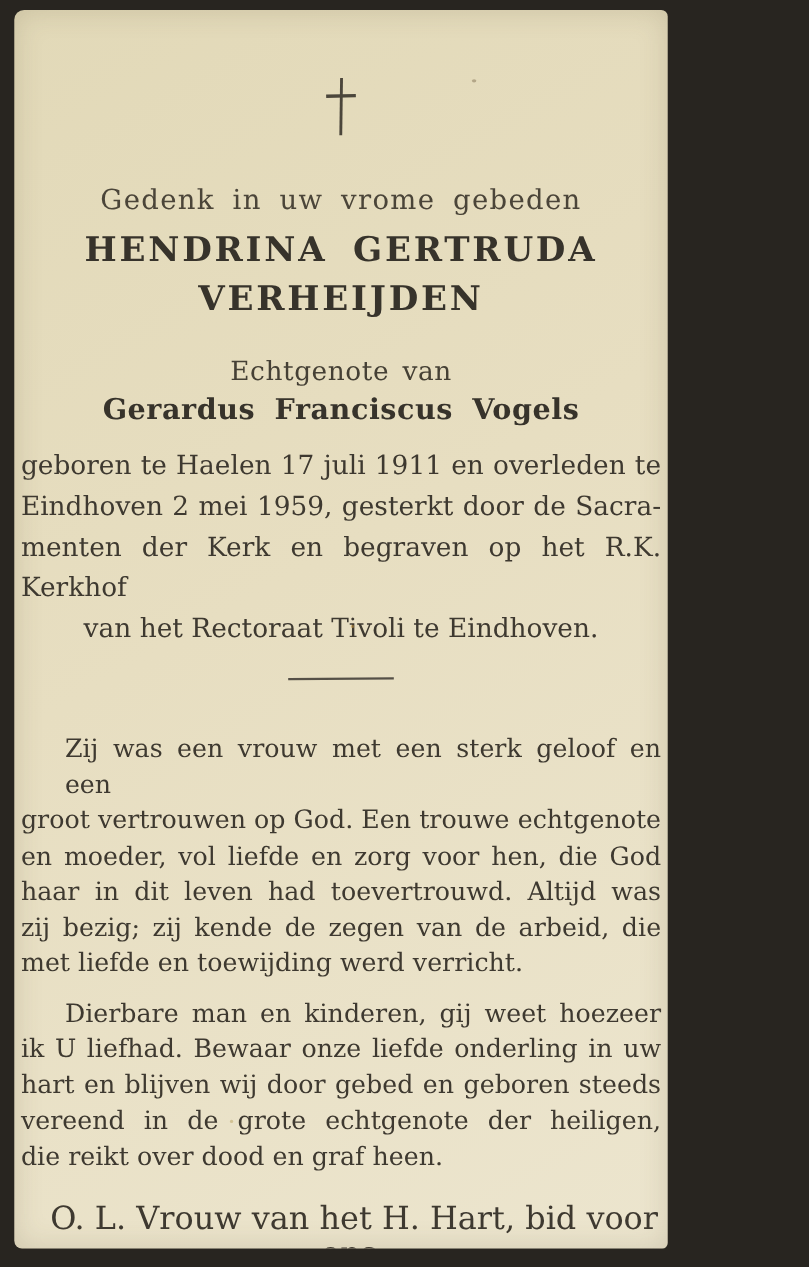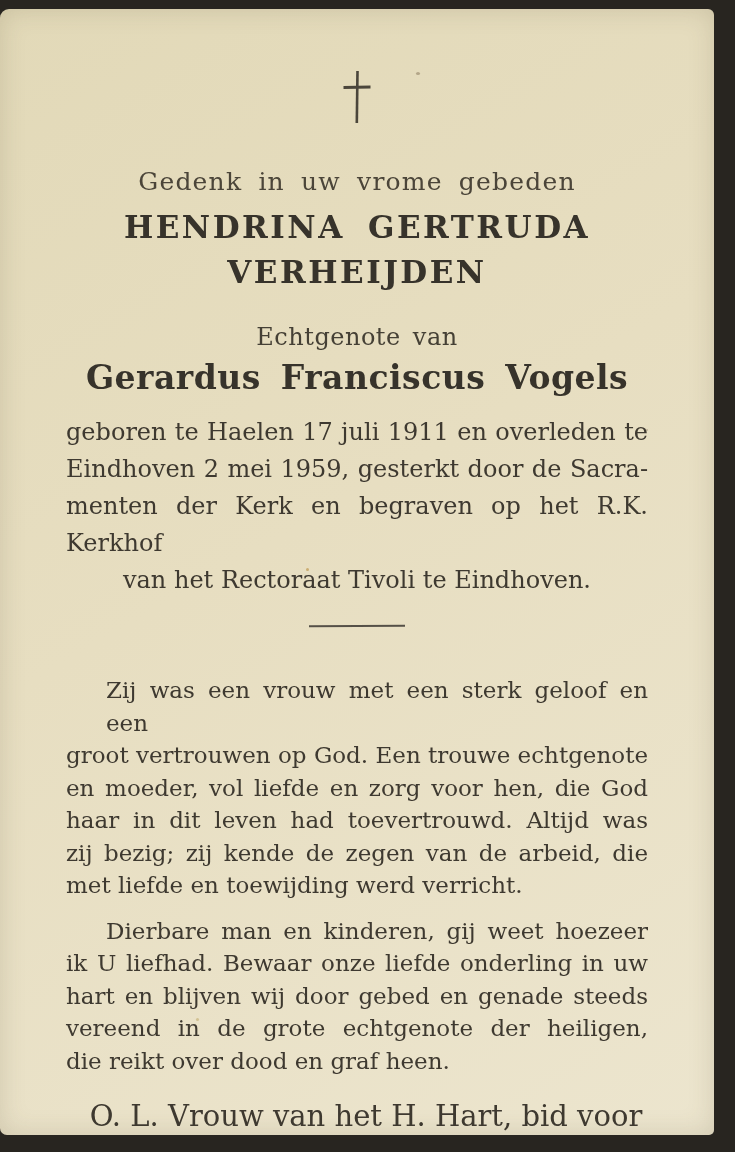--- a/index.html
+++ b/index.html
@@ -9,23 +9,23 @@
   body {
     width: 735px;
     height: 1152px;
     position: relative;
     background: #282520;
     overflow: hidden;
     font-family: "DejaVu Serif", serif;
   }
   .card {
     position: absolute;
-    left: 0;
+    left: 13px;
     top: 9px;
-    width: 714px;
+    width: 594px;
     height: 1126px;
     background: linear-gradient(150deg, #e2d9b8 0%, #e7dec1 45%, #ece5ce 100%);
     border-radius: 9px 6px 5px 7px;
     box-shadow: inset 0 0 26px rgba(90,78,50,0.18);
     overflow: hidden;
   }
   
   .speck { position: absolute; border-radius: 50%; background: #8a7a5c; opacity: .55; }
 
   .cross-wrap {
@@ -56,21 +56,21 @@
     margin-top: 28px;
     text-align: center;
     font-size: 24px;
     letter-spacing: 0.5px;
     word-spacing: 4px;
     color: #454035;
   }
   .spouse-name {
     margin-top: 7px;
     text-align: center;
-    font-size: 33px;
+    font-size: 26px;
     font-weight: bold;
     letter-spacing: 0.5px;
     word-spacing: 8px;
     color: #37332b;
   }
   .bio-block {
     width: 582px;
     margin: 17px auto 0;
     color: #3e3930;
   }
@@ -166,21 +166,21 @@
       <div class="body-line indent">Zij was een vrouw met een sterk geloof en een</div>
       <div class="body-line">groot vertrouwen op God. Een trouwe echtgenote</div>
       <div class="body-line">en moeder, vol liefde en zorg voor hen, die God</div>
       <div class="body-line">haar in dit leven had toevertrouwd.  Altijd  was</div>
       <div class="body-line">zij bezig; zij kende de zegen van de arbeid, die</div>
       <div class="body-line last">met liefde en toewijding werd verricht.</div>
     </div>
     <div class="para para-2">
       <div class="body-line indent">Dierbare man en kinderen, gij weet  hoezeer</div>
       <div class="body-line">ik U liefhad. Bewaar onze liefde onderling in uw</div>
-      <div class="body-line">hart en blijven wij door gebed en genade steeds</div>
+      <div class="body-line">hart en blijven wij door gebed en geboren steeds</div>
       <div class="body-line">vereend in de grote echtgenote der heiligen,</div>
       <div class="body-line last">die reikt over dood en graf heen.</div>
     </div>
   </div>
 
   <div class="prayer-line">O. L. Vrouw van het H. Hart, bid voor ons.</div>
 
   <svg class="fleuron-wrap" viewBox="0 0 72 56" aria-hidden="true">
     <g fill="none" stroke="#3b372e" stroke-width="4.6" stroke-linecap="round">
       <path id="spiralL" d="M17,54 a12,12 0 1 1 12,-12 a8.5,8.5 0 1 1 -8.5,-8.5 a5,5 0 1 1 -5,5 a2.6,2.6 0 1 1 2.6,2.6"></path>

